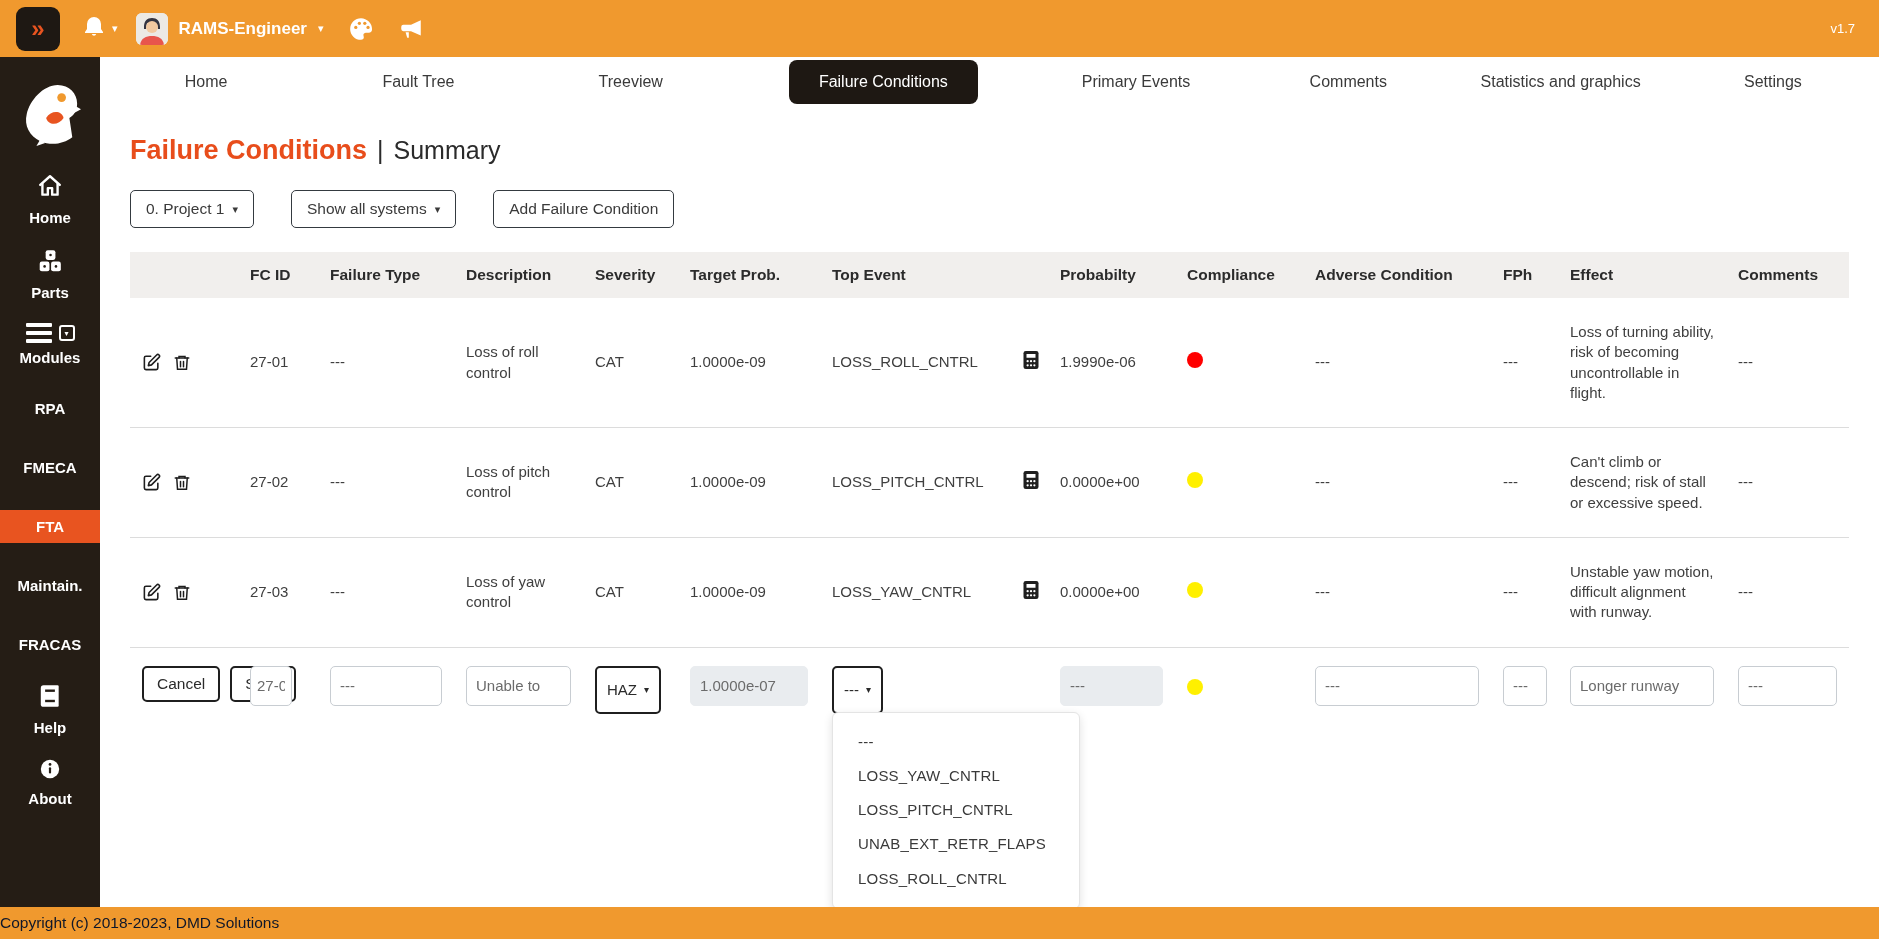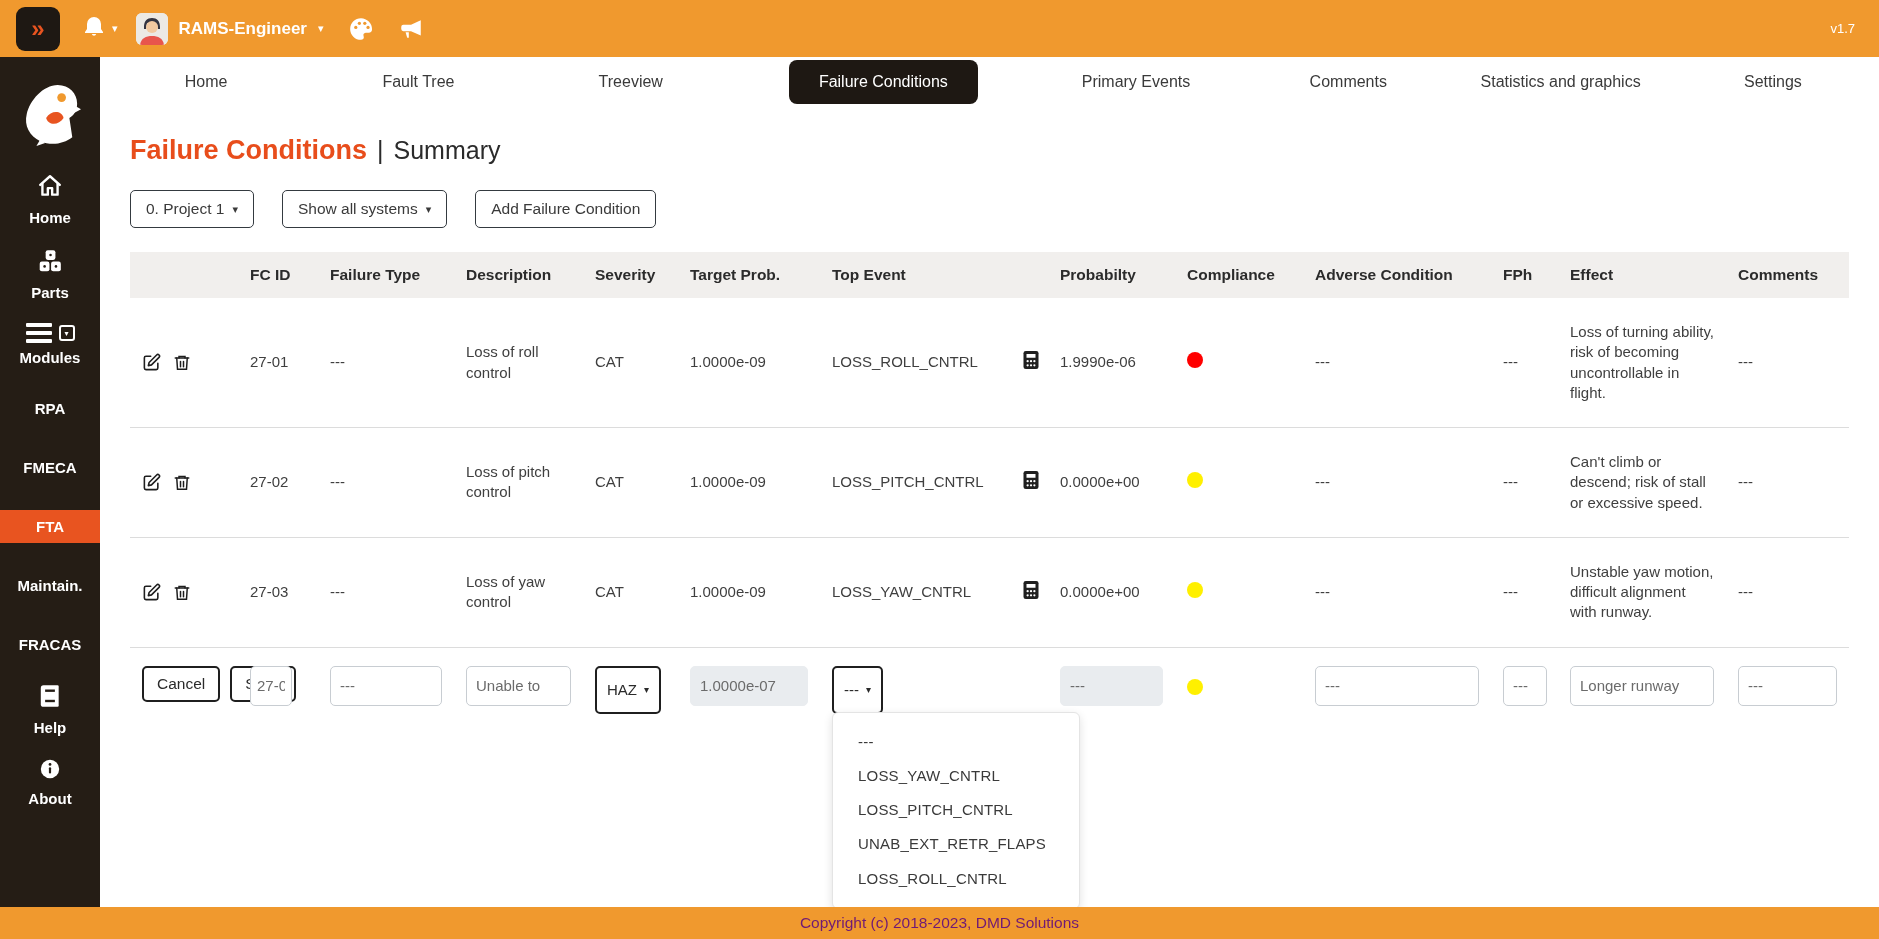--- a/index.html
+++ b/index.html
@@ -45,21 +45,21 @@
   
   .main { position:absolute; top:57px; left:100px; right:0; bottom:32px; background:#fff; overflow:hidden; }
   .nav-tabs { display:flex; height:50px; align-items:center; }
   .nav-tab { flex:1; text-align:center; font-size:16px; color:#3a3a3a; cursor:pointer; padding:12px 0; }
   .nav-tab.active { flex:0 0 auto; background:#1E1813; color:#fff; border-radius:8px; padding:13px 30px; margin:0 52px; font-weight:500; }
   .content { padding:0 30px; }
   .page-title { margin-top:28px; display:flex; align-items:baseline; gap:10px; }
   .page-title .main-t { color:#E84D1B; font-size:27px; font-weight:800; }
   .page-title .sep { font-size:25px; color:#2b2b2b; font-weight:300; }
   .page-title .sub-t { font-size:25px; color:#2b2b2b; font-weight:400; }
-  .toolbar { margin-top:24px; display:flex; gap:28px; }
+  .toolbar { margin-top:24px; display:flex; gap:37px; }
   .tb-btn {
     background:#fff; border:1px solid #343a40; border-radius:5px;
     font-size:15.5px; color:#3a3a3a; padding:9px 15px; cursor:pointer;
     font-family:"Liberation Sans", sans-serif; display:flex; align-items:center; gap:8px;
   }
   .tb-btn .caret { color:#3a3a3a; }
   
   table.fc-table { margin-top:24px; border-collapse:collapse; table-layout:fixed; width:1719px; font-size:15px; }
   .fc-table th {
     background:#F1EFED; text-align:left; font-weight:700; color:#2b2b2b;
@@ -98,21 +98,21 @@
   .dd-wrap { position:relative; display:inline-block; }
   .dd-panel {
     position:absolute; top:46px; left:0; width:248px; background:#fff;
     border:1px solid #E4E4E4; border-radius:6px; box-shadow:0 3px 10px rgba(0,0,0,.12);
     padding:12px 0; z-index:5;
   }
   .dd-option { padding:7px 25px; font-size:15px; color:#3a3a3a; cursor:pointer; letter-spacing:.2px; }
   
   .footer {
     position:absolute; left:0; bottom:0; width:1879px; height:32px; background:#F0992E;
-    color:#701a75; font-size:15.5px; display:flex; align-items:center; justify-content:center;
+    color:#0f172a; font-size:15.5px; display:flex; align-items:center; justify-content:flex-start;
     z-index:20;
   }
 </style>
 </head>
 <body>
 
 <header class="topbar">
   <button class="collapse-btn">»</button>
   <div class="bell-group">
     <span>

